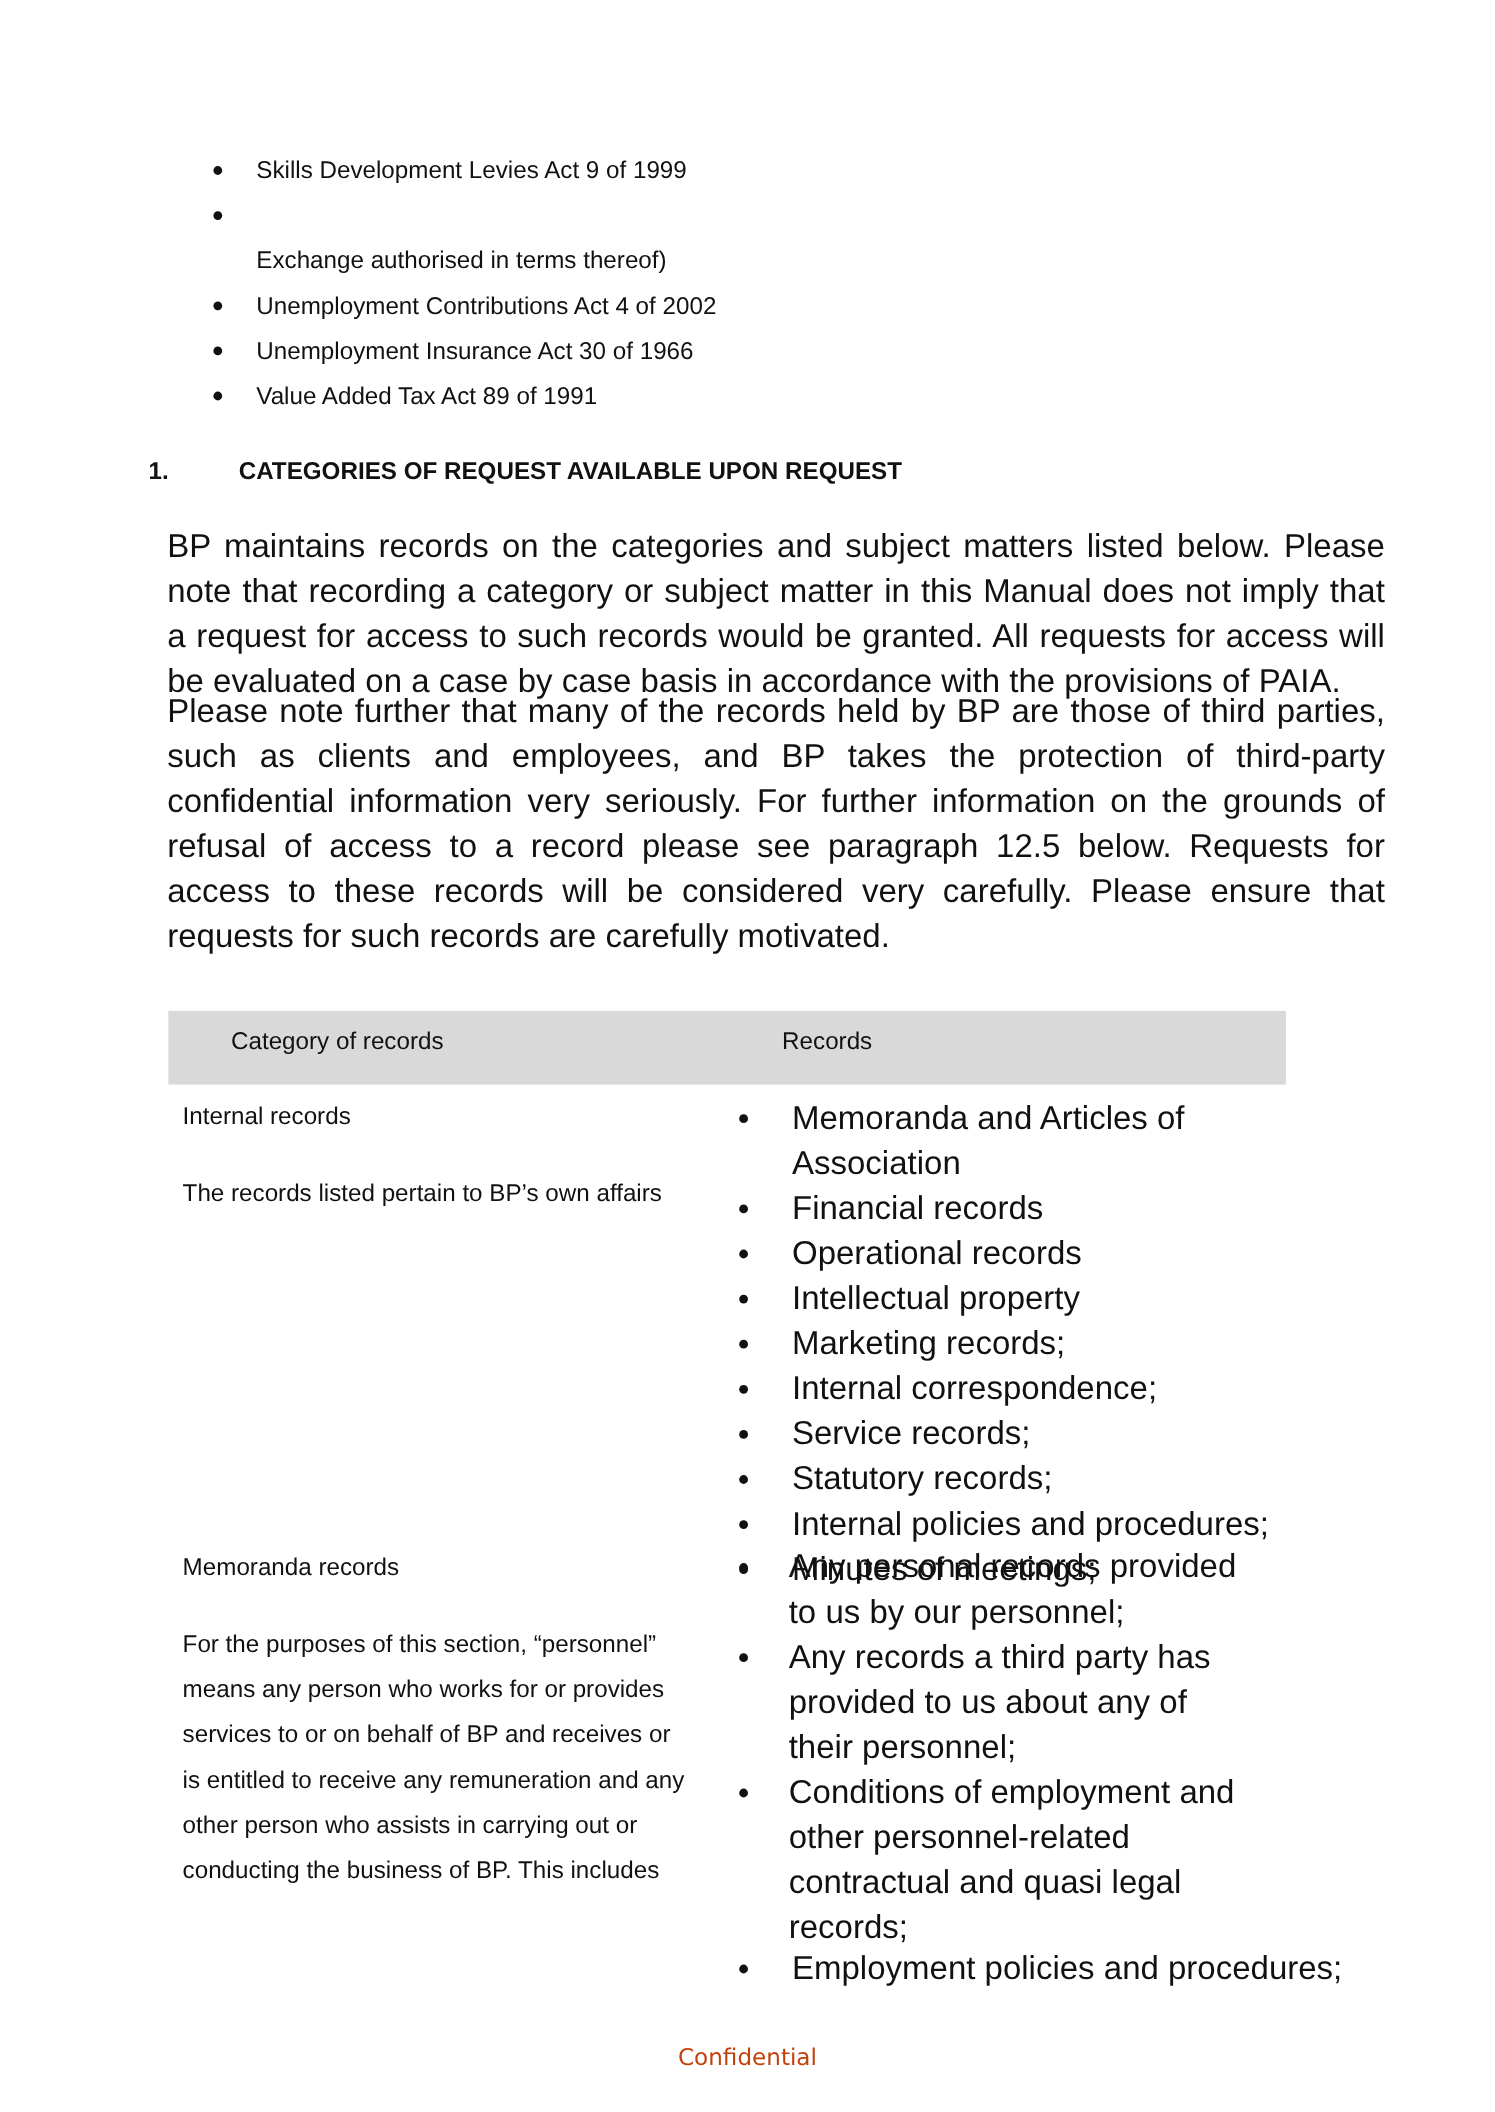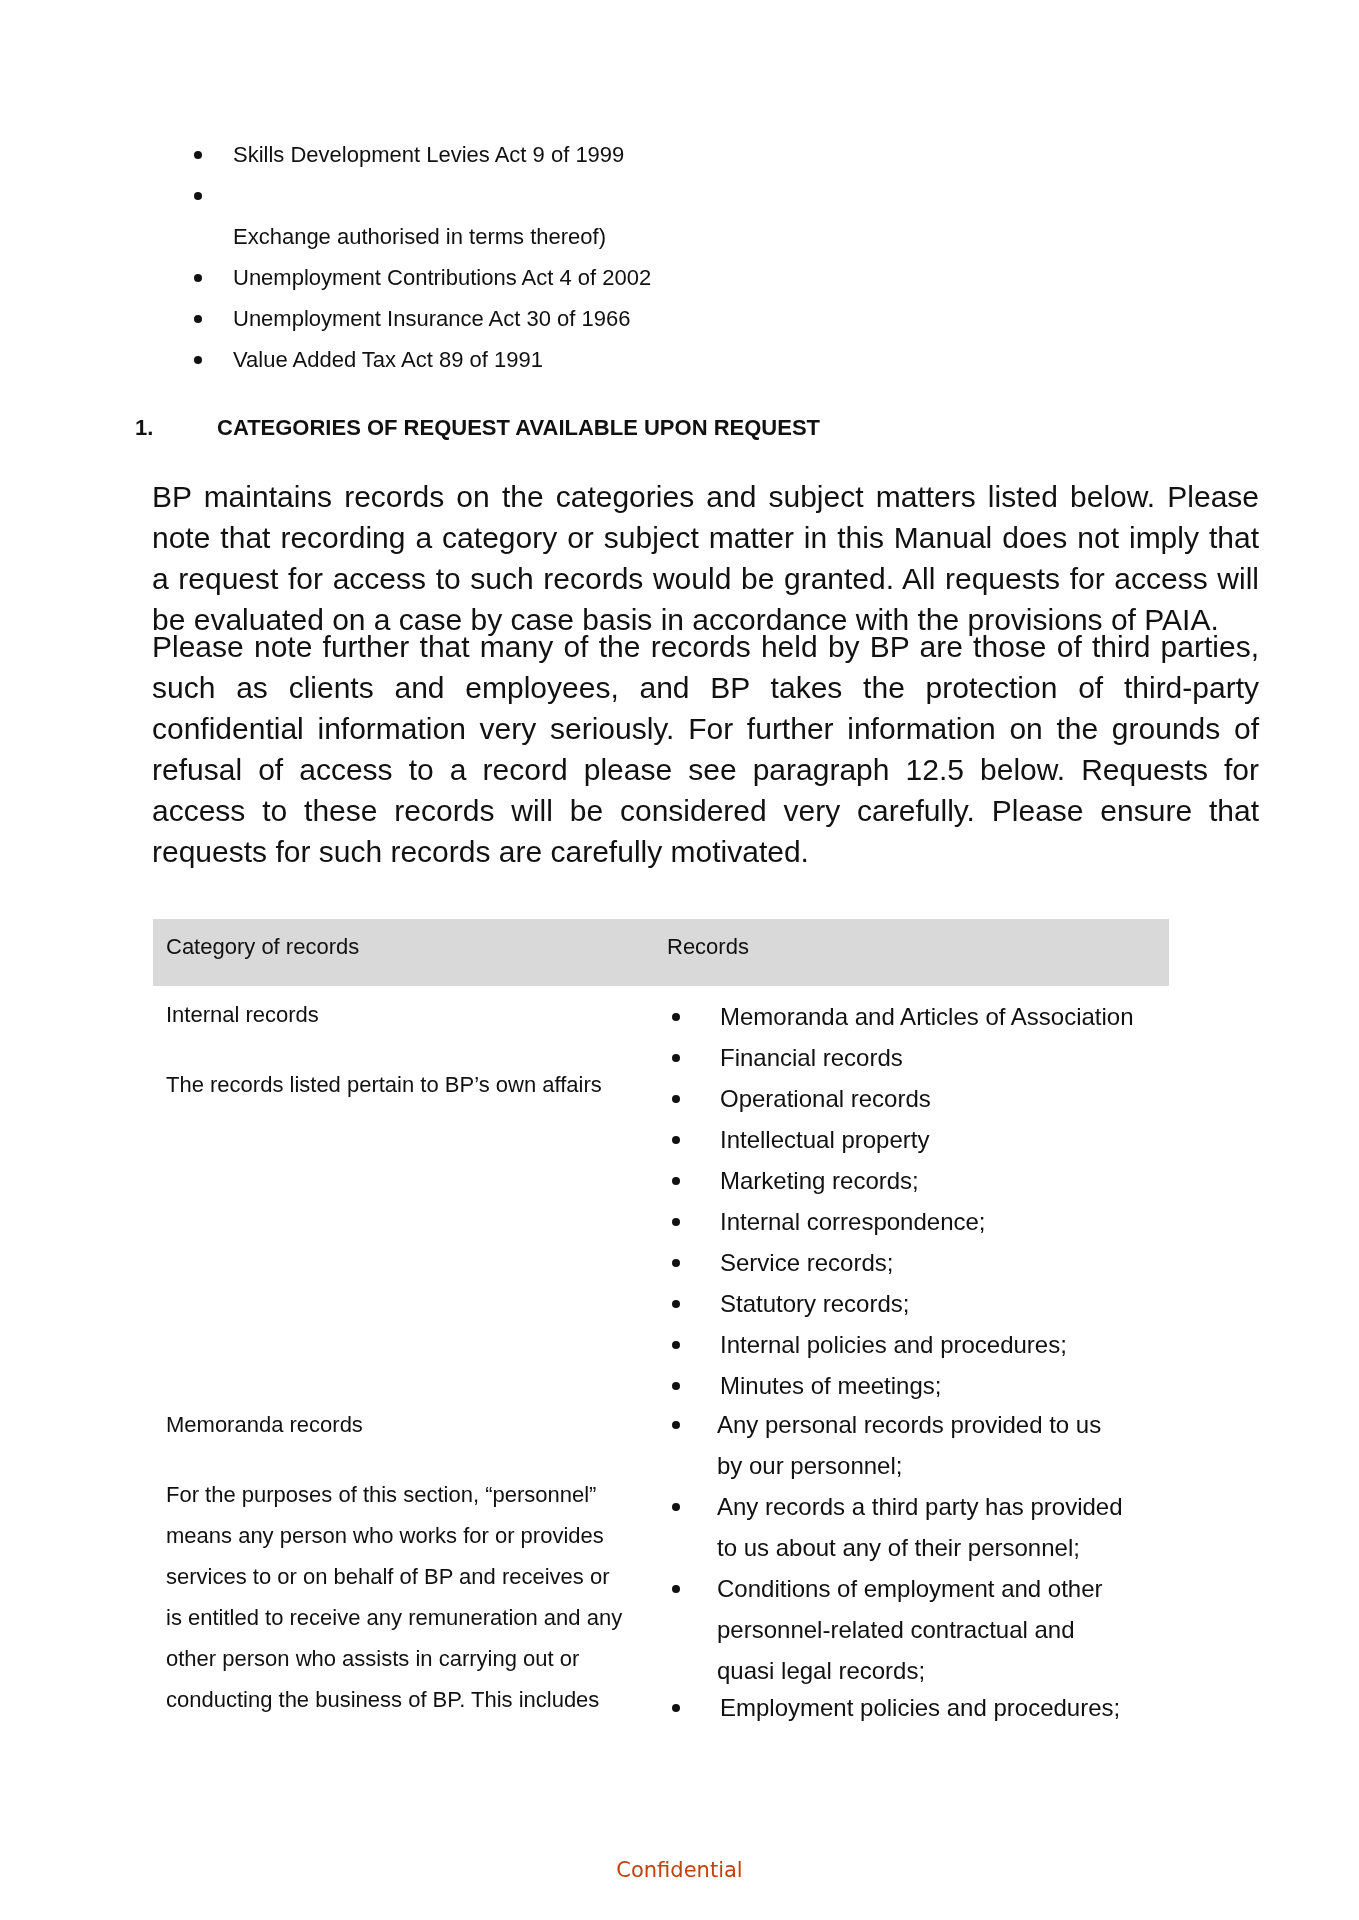--- a/index.html
+++ b/index.html
@@ -9,24 +9,24 @@
   .bullet-dot { position: absolute; width: 8px; height: 8px; border-radius: 50%; background: #111; }
   .top-list { position: absolute; left: 0; top: 134px; width: 1359px; }
   .top-item { position: relative; height: 41px; }
   .top-item .bullet-dot { left: 194px; top: 17px; }
   .top-item .t { position: absolute; left: 233px; top: 0; }
   .top-item.wrap { height: 82px; }
   .heading { position: absolute; top: 407px; font-weight: bold; font-size: 22px; line-height: 41px; }
   .para { position: absolute; left: 152px; width: 1107px; font-size: 30px; line-height: 41px;
           text-align: justify; white-space: normal; }
   .table-head { position: absolute; left: 153px; top: 919px; width: 1016px; height: 67px; background: #d9d9d9; }
-  .table-head .h { position: absolute; top: 7px; font-size: 22px; line-height: 41px; }
+  .table-head .h { position: absolute; top: 7px; font-size: 22px; line-height: 41px; margin-left: 44px; }
   .col1 { position: absolute; left: 166px; width: 490px; font-size: 22px; line-height: 41px; }
   .rlist { position: absolute; left: 660px; width: 510px; }
-  .ritem { position: relative; font-size: 24px; line-height: 41px; }
+  .ritem { position: relative; font-size: 30px; line-height: 41px; }
   .ritem .bullet-dot { left: 12px; top: 17px; }
   .ritem .t { display: block; padding-left: 60px; white-space: normal; }
   .footer { position: absolute; top: 1855px; left: 0; width: 1359px; text-align: center;
             font-size: 21px; line-height: 30px; color: #c2410c; font-family: "DejaVu Sans", sans-serif; }
 </style>
 </head>
 <body>
 
 <div class="top-list">
   <div class="top-item txt">

